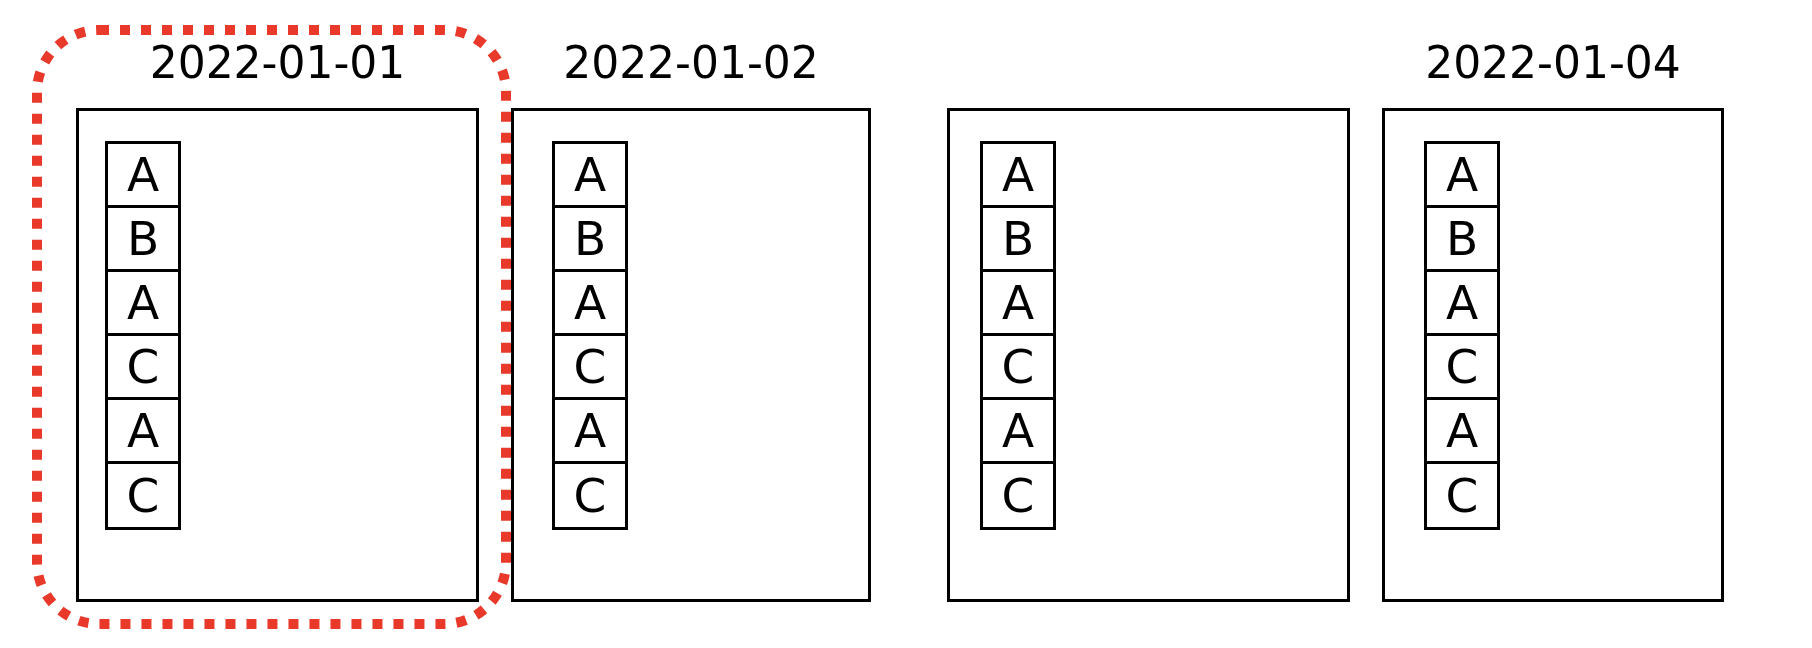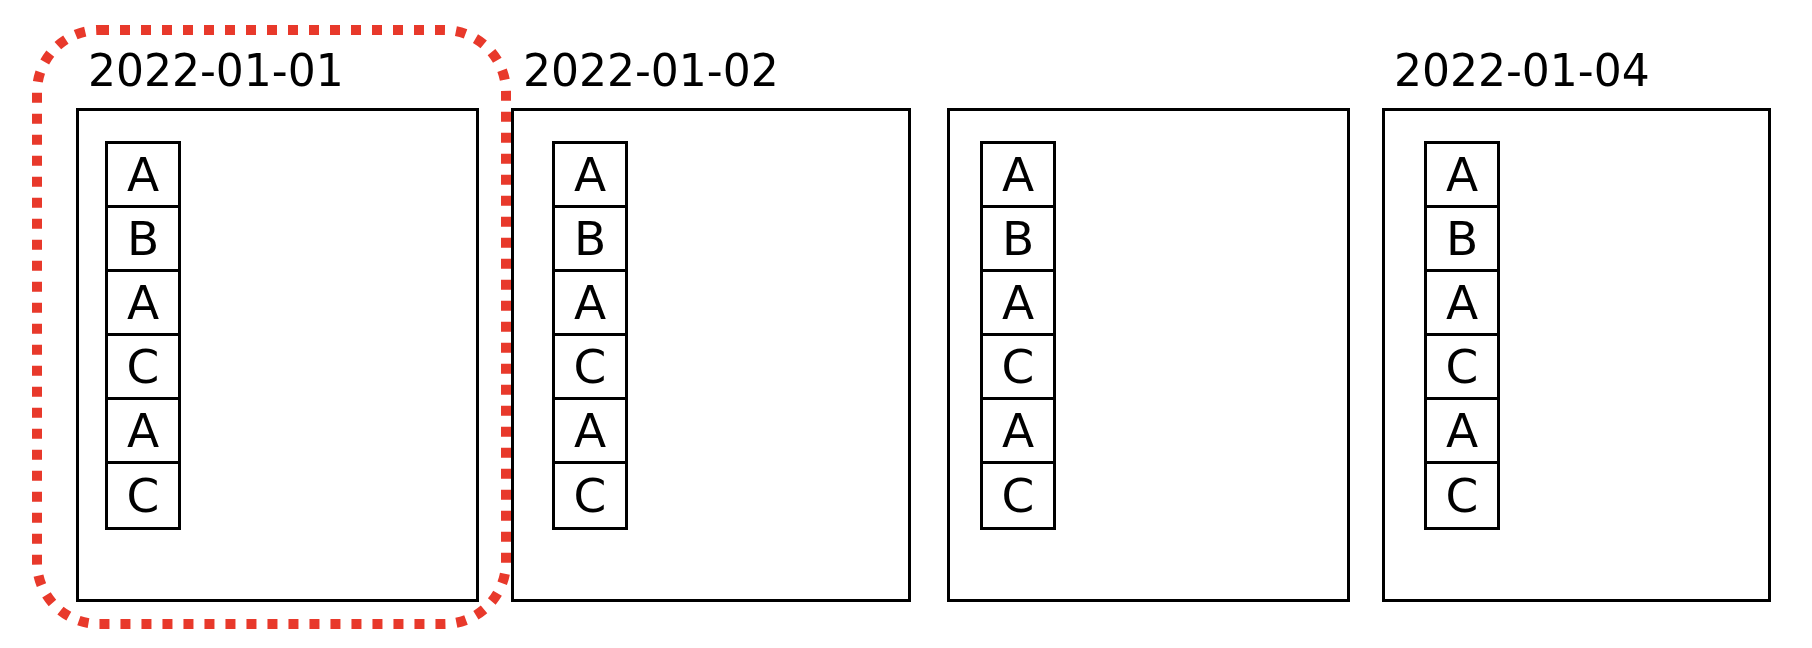--- a/index.html
+++ b/index.html
@@ -6,21 +6,21 @@
   .canvas{
     position:relative;
     width:1812px;height:648px;
     background:#ffffff;
     font-family:"DejaVu Sans","Liberation Sans",sans-serif;
     overflow:hidden;
   }
   .panel-group{position:absolute;top:0;height:648px;}
   .panel-title{
     position:absolute;top:37px;left:0;right:0;
-    margin:12px;
+    margin:4px;text-align:center;
     font-size:44px;font-weight:normal;color:#000;
     line-height:1;white-space:nowrap;
   }
   .panel-frame{
     position:absolute;top:108px;left:0;
     width:100%;height:494px;
     border:3px solid #000;
     box-sizing:border-box;
     background:#fff;
   }
@@ -57,21 +57,21 @@
         <div class="stack-cell">A</div>
         <div class="stack-cell">B</div>
         <div class="stack-cell">A</div>
         <div class="stack-cell">C</div>
         <div class="stack-cell">A</div>
         <div class="stack-cell">C</div>
       </div>
     </div>
   </section>
 
-  <section class="panel-group" style="left:511px;width:400px;">
+  <section class="panel-group" style="left:511px;width:360px;">
     <h2 class="panel-title">2022-01-02</h2>
     <div class="panel-frame">
       <div class="item-stack" style="left:38px;">
         <div class="stack-cell">A</div>
         <div class="stack-cell">B</div>
         <div class="stack-cell">A</div>
         <div class="stack-cell">C</div>
         <div class="stack-cell">A</div>
         <div class="stack-cell">C</div>
       </div>
@@ -84,21 +84,21 @@
         <div class="stack-cell">A</div>
         <div class="stack-cell">B</div>
         <div class="stack-cell">A</div>
         <div class="stack-cell">C</div>
         <div class="stack-cell">A</div>
         <div class="stack-cell">C</div>
       </div>
     </div>
   </section>
 
-  <section class="panel-group" style="left:1382px;width:389px;">
+  <section class="panel-group" style="left:1382px;width:342px;">
     <h2 class="panel-title">2022-01-04</h2>
     <div class="panel-frame">
       <div class="item-stack" style="left:39px;">
         <div class="stack-cell">A</div>
         <div class="stack-cell">B</div>
         <div class="stack-cell">A</div>
         <div class="stack-cell">C</div>
         <div class="stack-cell">A</div>
         <div class="stack-cell">C</div>
       </div>

